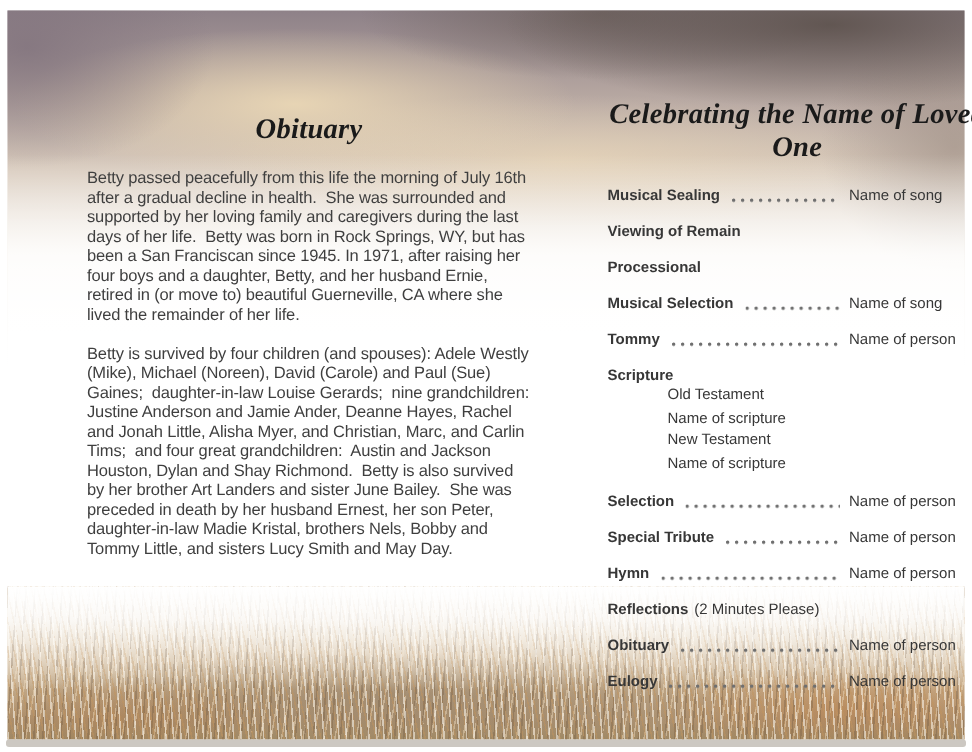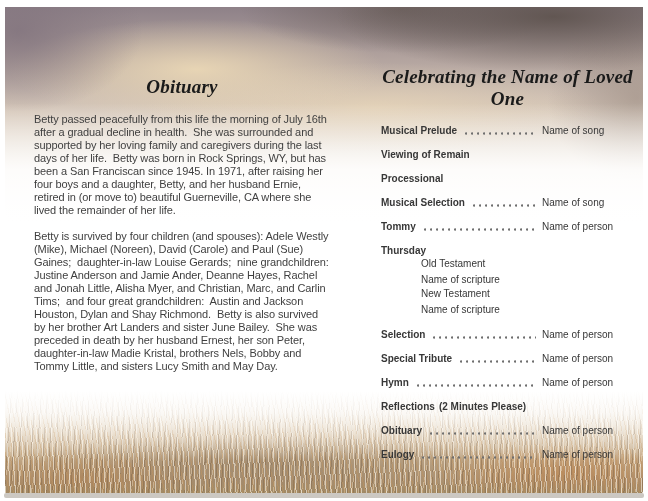--- a/index.html
+++ b/index.html
@@ -35,21 +35,21 @@
       radial-gradient(ellipse 30% 40% at 88% 80%, rgba(191,122,62,0.45), rgba(191,122,62,0) 70%),
       radial-gradient(ellipse 25% 35% at 12% 85%, rgba(176,116,60,0.35), rgba(176,116,60,0) 70%),
       radial-gradient(ellipse 55% 35% at 40% 70%, rgba(96,80,64,0.30), rgba(96,80,64,0) 75%),
       linear-gradient(180deg, #f6f0e6 0%, #e2d3bc 35%, #c6ad8c 65%, #ab9171 88%, #a08965 100%);
   }
   .shadow-strip {
     position: absolute; left: 4px; right: 4px; bottom: 3px; height: 5px;
     background: #ccc8c2; border-radius: 2px;
   }
   
-  .page { position: absolute; top: 0; height: 100%; }
+  .page { position: absolute; top: 0; height: 100%; padding-left: 24px; }
   .page.left  { left: 0;     width: 324px; }
   .page.right { left: 340px; width: 324px; }
   .page h1 {
     font-family: "Liberation Serif", serif;
     font-style: italic; font-weight: bold;
     font-size: 19px; color: #1a1a1a;
     text-align: center; margin: 0 0 15px 0;
     letter-spacing: 0.2px;
   }
   .left-content  { margin: 76px 0 0 34px; width: 296px; }
@@ -60,21 +60,21 @@
     color: #3f3f3f;
     white-space: pre-wrap;
   }
   .right-content { margin: 66px 30px 0 41px; }
   .svc-row {
     display: flex; align-items: baseline;
     margin-bottom: 13px;
     font-size: 10px; line-height: 11px; color: #373737;
   }
   .svc-label { font-weight: bold; white-space: nowrap; }
-  .svc-note  { font-weight: bold; margin-left: 4px; white-space: nowrap; }
+  .svc-note  { font-weight: normal; margin-left: 4px; white-space: nowrap; }
   .svc-value { width: 92px; flex: none; }
   .leader {
     flex: 1 1 auto; align-self: flex-end;
     height: 3px; margin: 0 6px 1px 8px;
     background-image: radial-gradient(circle at 1.1px 1.5px, #6f6f6f 0.9px, rgba(0,0,0,0) 1.4px);
     background-size: 6px 3px; background-repeat: repeat-x;
   }
   .svc-group { margin-bottom: 13px; }
   .svc-group .svc-row { margin-bottom: 0; }
   .svc-sub {
@@ -102,21 +102,21 @@
       <p>Betty passed peacefully from this life the morning of July 16th after a gradual decline in health.  She was surrounded and supported by her loving family and caregivers during the last days of her life.  Betty was born in Rock Springs, WY, but has been a San Franciscan since 1945. In 1971, after raising her four boys and a daughter, Betty, and her husband Ernie, retired in (or move to) beautiful Guerneville, CA where she lived the remainder of her life.</p>
       <p>Betty is survived by four children (and spouses): Adele Westly (Mike), Michael (Noreen), David (Carole) and Paul (Sue) Gaines;  daughter-in-law Louise Gerards;  nine grandchildren: Justine Anderson and Jamie Ander, Deanne Hayes, Rachel and Jonah Little, Alisha Myer, and Christian, Marc, and Carlin Tims;  and four great grandchildren:  Austin and Jackson Houston, Dylan and Shay Richmond.  Betty is also survived by her brother Art Landers and sister June Bailey.  She was preceded in death by her husband Ernest, her son Peter, daughter-in-law Madie Kristal, brothers Nels, Bobby and Tommy Little, and sisters Lucy Smith and May Day.</p>
     </div>
   </div>
 
   <div class="page right">
     <div class="right-content">
       <h1>Celebrating the Name of Loved One</h1>
 
       <div class="svc-row">
-        <span class="svc-label">Musical Prelude</span>
+        <span class="svc-label">Musical Sealing</span>
         <span class="leader"></span>
         <span class="svc-value">Name of song</span>
       </div>
 
       <div class="svc-row">
         <span class="svc-label">Viewing of Remain</span>
       </div>
 
       <div class="svc-row">
         <span class="svc-label">Processional</span>
@@ -130,21 +130,21 @@
       </div>
 
       <div class="svc-row">
         <span class="svc-label">Tommy</span>
         <span class="leader"></span>
         <span class="svc-value">Name of person</span>
       </div>
 
       <div class="svc-group">
         <div class="svc-row">
-          <span class="svc-label">Thursday</span>
+          <span class="svc-label">Scripture</span>
         </div>
         <div class="svc-sub">
           <span class="svc-sublabel">Old Testament</span>
           <span class="leader"></span>
           <span class="svc-value">Name of scripture</span>
         </div>
         <div class="svc-sub">
           <span class="svc-sublabel">New Testament</span>
           <span class="leader"></span>
           <span class="svc-value">Name of scripture</span>

